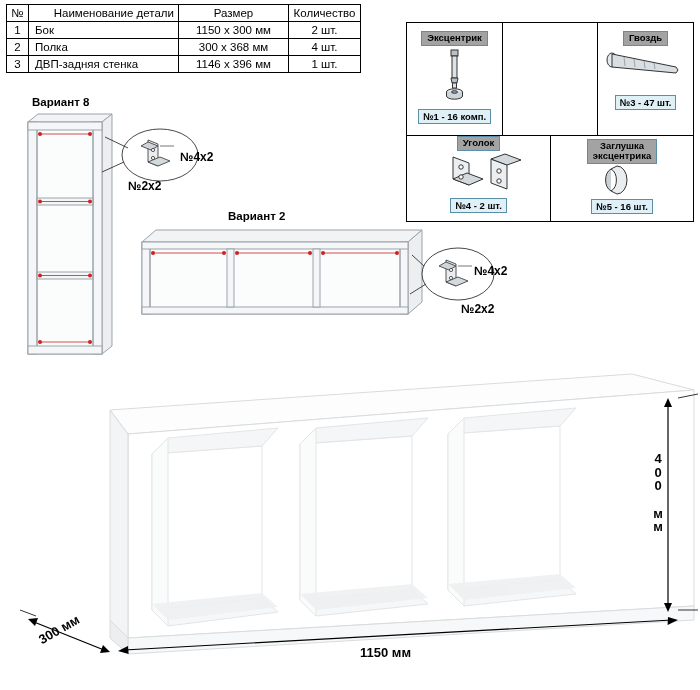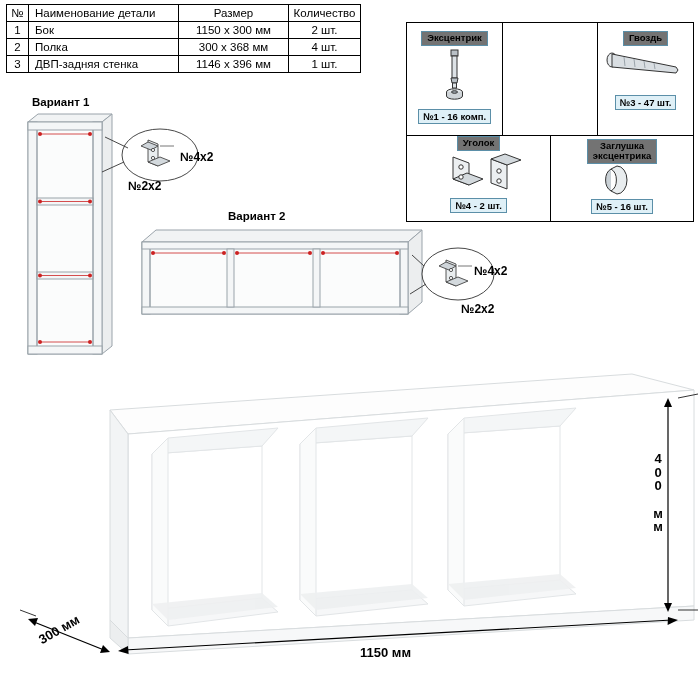--- a/index.html
+++ b/index.html
@@ -49,21 +49,21 @@
     box-sizing: border-box;
   }
   .hw-cell {
     position: absolute;
     box-sizing: border-box;
     text-align: center;
   }
   .hw-title {
     font-size: 9.5px;
     font-weight: bold;
-    background: #737373;
+    background: #a3a3a3;
     border: 1px solid #5b8fa8;
     display: inline-block;
     padding: 1px 5px;
     line-height: 1.15;
   }
   .hw-label {
     font-size: 9.5px;
     font-weight: bold;
     background: #dff0f7;
     border: 1px solid #5b8fa8;
@@ -111,21 +111,21 @@
 
   svg { display: block; }
 </style>
 </head>
 <body>
 
 <table class="abs" id="parts-table">
   <thead>
     <tr>
       <th class="c-num">№</th>
-      <th class="c-name" style="text-align:left">Наименование детали</th>
+      <th class="c-name" style="text-align:right">Наименование детали</th>
       <th class="c-size">Размер</th>
       <th class="c-qty">Количество</th>
     </tr>
   </thead>
   <tbody>
     <tr>
       <td class="c-num">1</td>
       <td class="c-name">Бок</td>
       <td class="c-size">1150 х 300 мм</td>
       <td class="c-qty">2 шт.</td>
@@ -214,21 +214,21 @@
         <g stroke="#333" fill="#dfe4e8">
           <path d="M66 2 a10 14 0 0 1 0 28 l-6 -3 a9 12 0 0 0 0 -22 z" fill="#e9edef"></path>
           <path d="M60 5 a9 12 0 0 0 0 22" fill="#c9d0d5"></path>
         </g>
       </svg>
     </div>
     <div class="hw-label">№5 - 16 шт.</div>
   </div>
 </div>
 
-<div class="abs variant-caption" style="left:32px; top:96px;">Вариант 1</div>
+<div class="abs variant-caption" style="left:32px; top:96px;">Вариант 8</div>
 
 <div class="abs" style="left:10px; top:110px;">
   <svg width="200" height="260" viewBox="0 0 200 260">
 
     <g stroke="#9aa3aa" fill="none" stroke-width="1">
 
       <polygon points="18,12 92,12 92,244 18,244" fill="#fbfcfc"></polygon>
       <polygon points="18,12 28,4 102,4 92,12" fill="#f1f3f4"></polygon>
       <polygon points="92,12 102,4 102,236 92,244" fill="#eceeef"></polygon>
 

